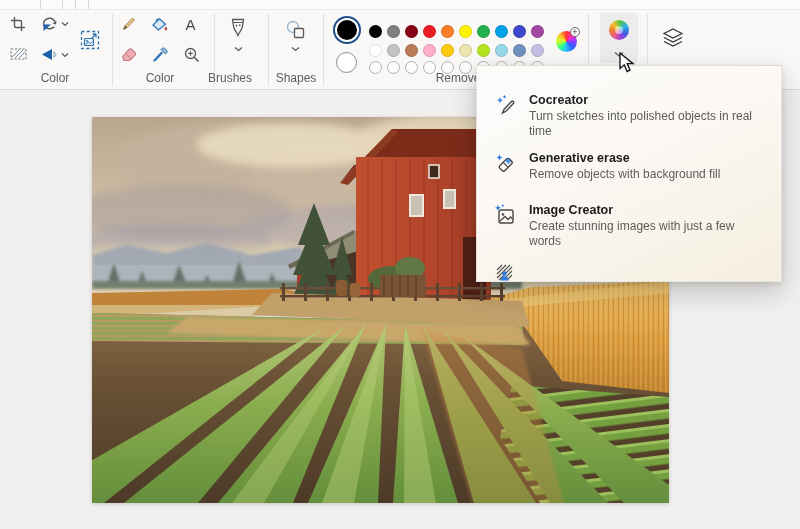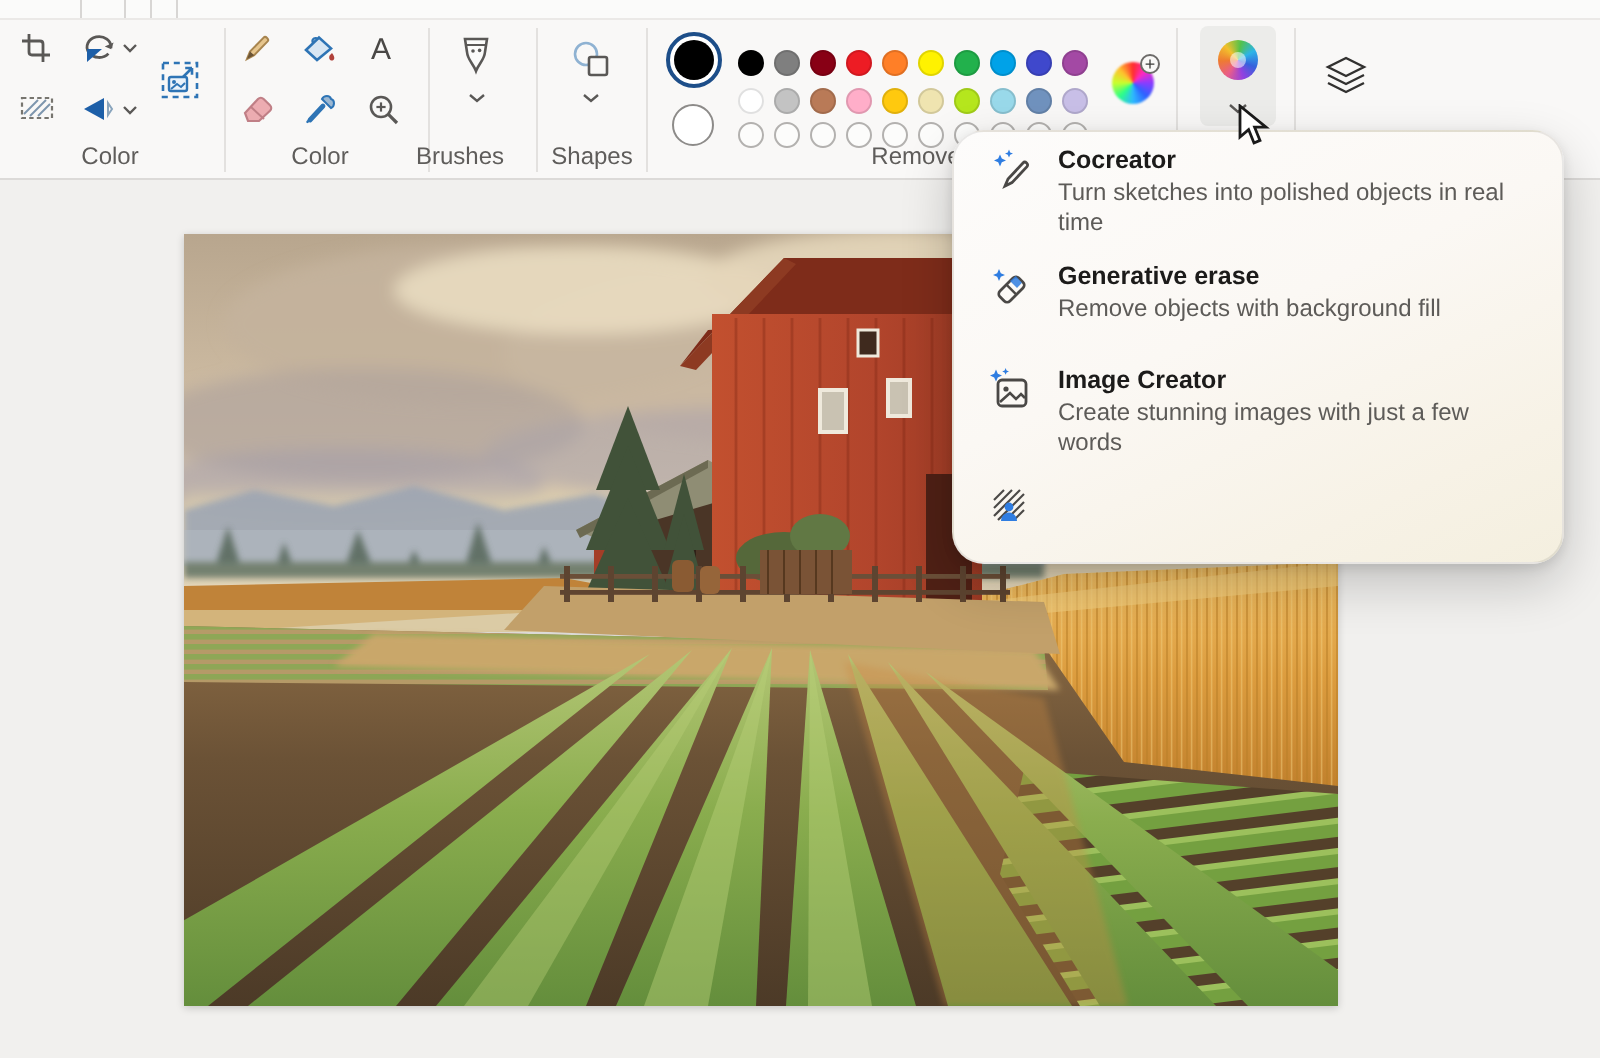--- a/index.html
+++ b/index.html
@@ -48,23 +48,23 @@
 
   
   .workspace { position:absolute; left:0; top:91px; width:800px; height:438px; background:#f1f0ee; }
   .canvas { position:absolute; left:92px; top:26px; width:577px; height:386px;
             box-shadow:0 1px 4px rgba(0,0,0,.18); background:#ddd; }
   .canvas svg { display:block; }
 
   
   .menu { position:absolute; left:476px; top:65px; width:306px; height:217px; z-index:50;
           background:linear-gradient(155deg,#fdfcfb 0%,#fbf8f4 45%,#f7f2e6 80%,#f4efdf 100%);
-          border:1px solid rgba(0,0,0,.08); border-radius:16px;
+          border:1px solid rgba(0,0,0,.08); border-radius:0;
           box-shadow:0 10px 26px rgba(0,0,0,.20), 0 2px 6px rgba(0,0,0,.10);
-          padding:2px 6px 5px 6px; }
+          padding:22px 6px 5px 6px; }
   .mi { display:flex; align-items:flex-start; min-height:45px; margin-bottom:7px;
         padding:4px 8px 0 10px; border-radius:5px; }
   .mi-ic { width:24px; flex:0 0 24px; margin-right:12px; margin-top:1px; }
   .mi-t { display:block; font-size:12.5px; font-weight:700; color:#1c1b1a; line-height:16px; }
   .mi-d { display:block; font-size:12px; color:#5d5b58; line-height:15px; margin-top:1px; }
 
   .cursor { position:absolute; left:619px; top:52px; z-index:90; }
 </style>
 </head>
 <body>

